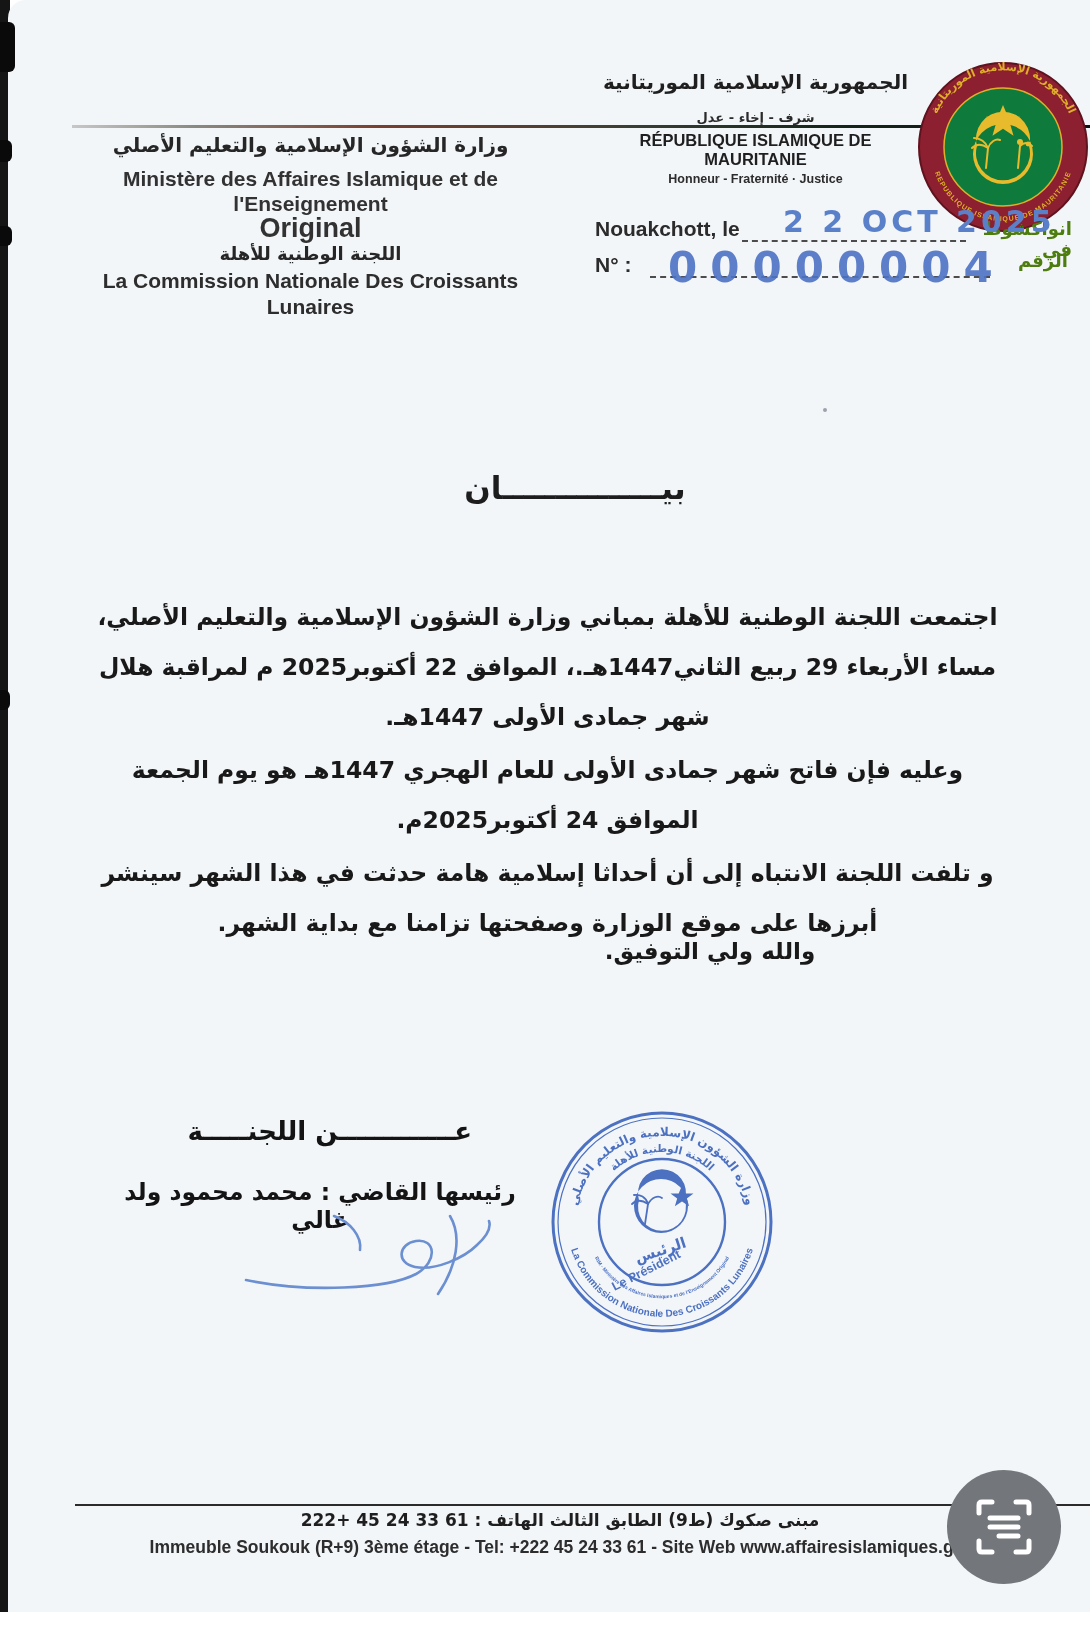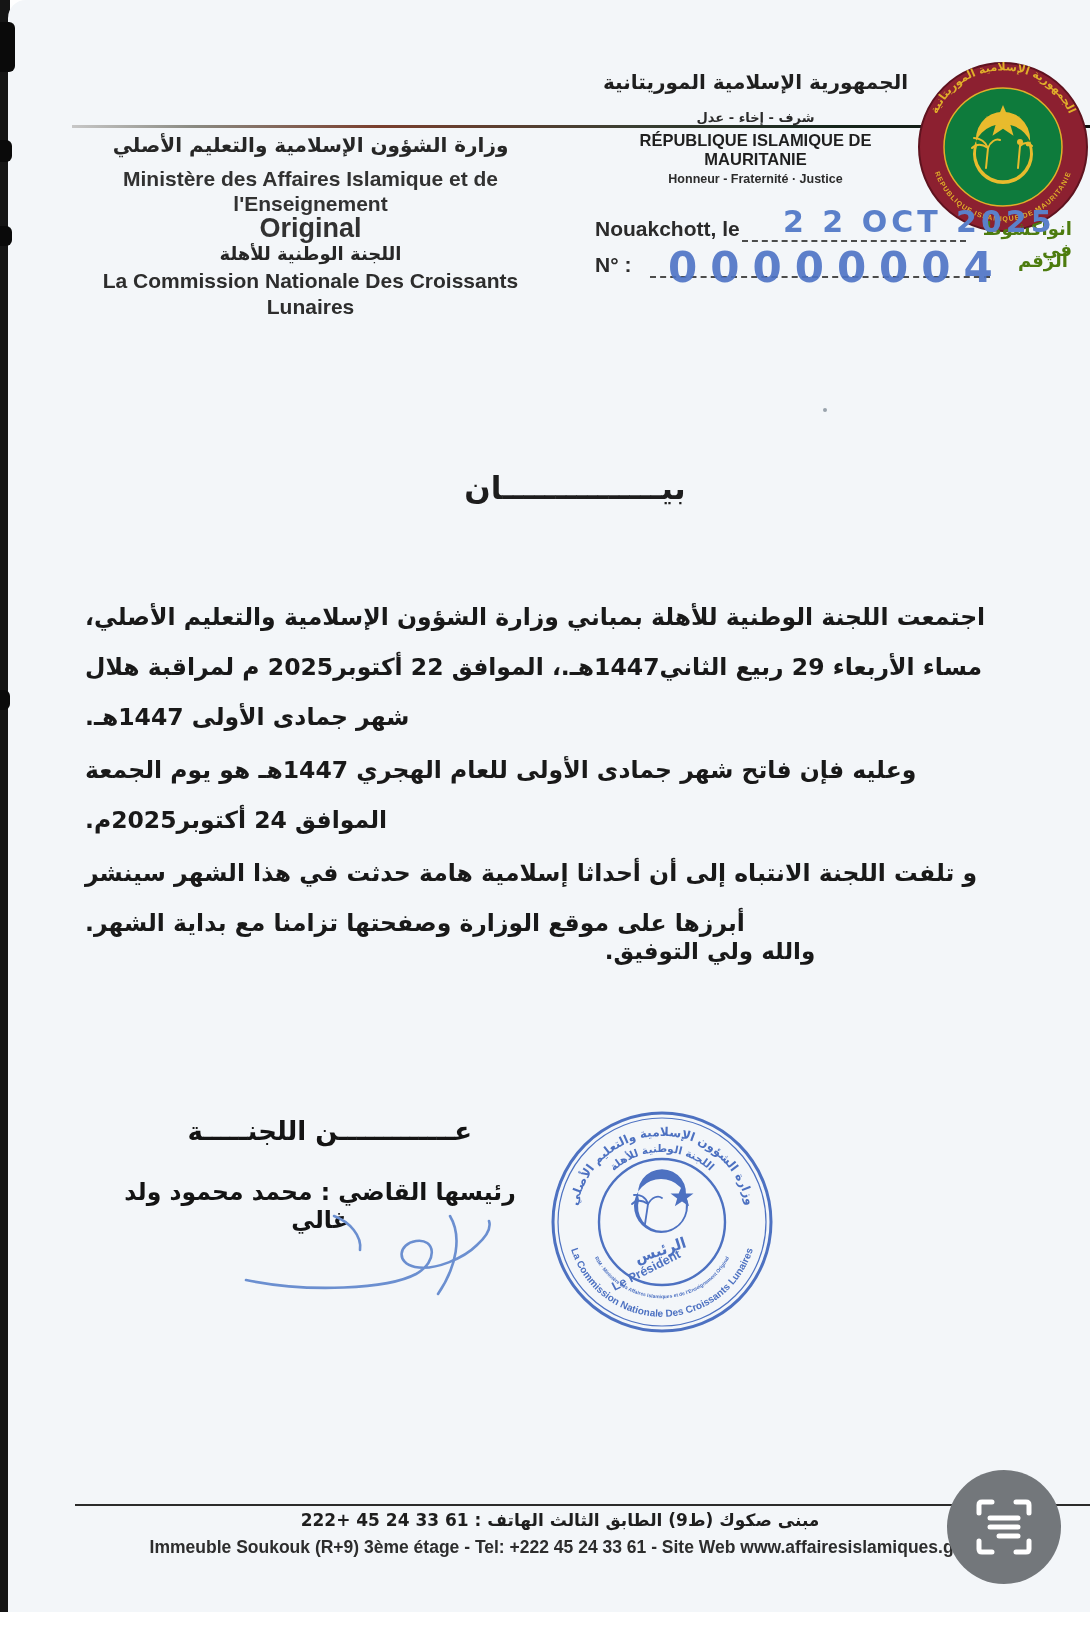--- a/index.html
+++ b/index.html
@@ -35,21 +35,21 @@
   .lbl-ar{position:absolute;font-size:18px;font-weight:600;color:#4d7c0f;direction:rtl;}
   .leader{position:absolute;height:0;border-bottom:2px dashed #4c4c4c;}
   .stamp-date{position:absolute;left:783px;top:192px;color:#5b80ca;font-weight:700;font-size:30px;
               letter-spacing:4px;font-family:"DejaVu Sans",sans-serif;margin-top:12px;}
   .stamp-num{position:absolute;left:668px;top:243px;color:#4d73c5;font-weight:700;font-size:42px;
              letter-spacing:13px;opacity:.9;}
 
   
   .doc-title{position:absolute;left:0;top:470px;width:1090px;text-align:center;transform:translateX(30px);
              font-size:31px;font-weight:800;color:#1d1d1d;direction:rtl;}
-  .body-text{position:absolute;left:85px;top:592px;width:925px;direction:rtl;text-align:left;
+  .body-text{position:absolute;left:85px;top:592px;width:925px;direction:rtl;text-align:center;
              font-size:23.5px;font-weight:700;color:#191919;line-height:50px;}
   .body-text p{margin:0 0 3px 0;}
   .closing{position:absolute;left:590px;top:938px;width:240px;text-align:center;direction:rtl;
            font-size:23px;font-weight:700;color:#191919;}
 
   
   .sig-heading{position:absolute;left:187px;top:1116px;width:285px;text-align:right;direction:rtl;
                font-size:26px;font-weight:800;color:#141414;}
   .sig-name{position:absolute;left:105px;top:1178px;width:430px;direction:rtl;text-align:center;
             font-size:23.5px;font-weight:800;color:#141414;}

